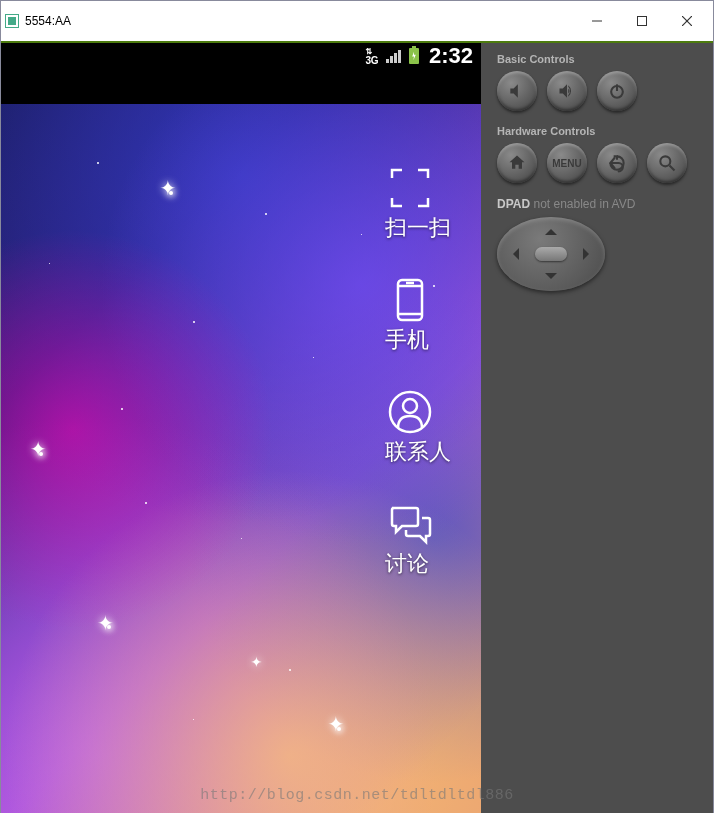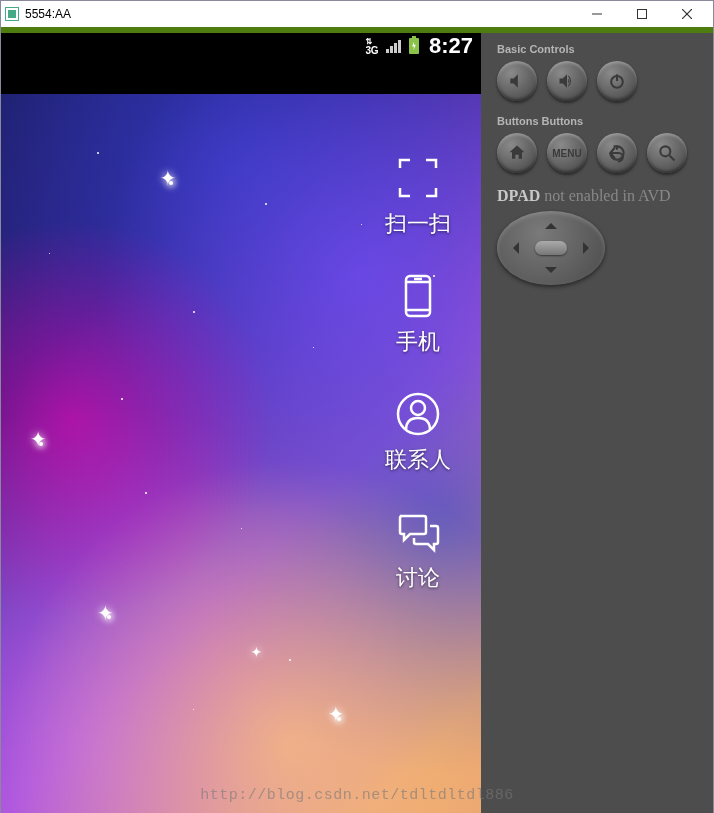--- a/index.html
+++ b/index.html
@@ -1,20 +1,20 @@
 <!DOCTYPE html>
 <html><head>
   <meta charset="utf-8">
   <style>
     * { margin: 0; padding: 0; box-sizing: border-box; }
     body { font-family: "Segoe UI", Arial, sans-serif; background: #fff; width: 714px; height: 813px; overflow: hidden; position: relative; }
     
     .window { width: 714px; height: 813px; border: 1px solid #888a9c; position: relative; }
     
-    .titlebar { height: 32px; background: #fff; display: flex; align-items: center; padding: 10px 4px; border-bottom: 6px solid #4d7c0f; }
+    .titlebar { height: 42px; background: #fff; display: flex; align-items: center; padding: 10px 4px; border-bottom: 2px solid #4d7c0f; }
     .titlebar-icon { width: 14px; height: 14px; border: 1px solid #4a8; background: #fff; margin-right: 6px; display: inline-block; position: relative; }
     .titlebar-icon::after { content:""; position:absolute; inset:2px; background:#4a8; }
     .titlebar-text { font-size: 12px; color: #000; flex: 1; }
     .window-controls { display: flex; }
     .wctrl { width: 45px; height: 24px; display: flex; align-items: center; justify-content: center; cursor: pointer; }
     .wctrl svg { width: 10px; height: 10px; }
     
     .content { display: flex; height: calc(100% - 26px); }
     
     .emulator-screen { width: 480px; height: 100%; background: #000; position: relative; overflow: hidden; }
@@ -45,21 +45,21 @@
         radial-gradient(circle at 90% 60%, rgba(60,80,200,0.7), transparent 40%),
         linear-gradient(135deg, #1a1a5a 0%, #2d1f7a 25%, #6b3bb0 45%, #a050c8 60%, #e8a070 90%);
     }
     .star { position: absolute; background: #fff; border-radius: 50%; }
     .star.s1 { width: 2px; height: 2px; }
     .star.s2 { width: 1px; height: 1px; }
     .star.big { width: 4px; height: 4px; box-shadow: 0 0 6px 2px rgba(255,255,255,0.8); }
     .cross { position: absolute; color: #fff; font-size: 20px; text-shadow: 0 0 8px #fff; }
     
     .menu-items { position: absolute; right: 30px; top: 120px; display: flex; flex-direction: column; gap: 32px; z-index: 2; }
-    .menu-item { display: flex; flex-direction: column; align-items: center; gap: 6px; cursor: pointer; }
+    .menu-item { display: flex; flex-direction: column; align-items: flex-start; gap: 0; cursor: pointer; }
     .menu-icon { width: 50px; height: 50px; display: flex; align-items: center; justify-content: center; }
     .menu-icon svg { width: 48px; height: 48px; }
     .menu-label { color: #fff; font-size: 22px; text-shadow: 0 1px 3px rgba(0,0,0,0.6); }
     .menu-label.dim { color: rgba(255,255,255,0.55); }
     
     .side-panel { flex: 1; background: #4d4d4d; padding: 10px 16px; color: #aaa; }
     .panel-section-title { font-size: 11px; color: #b5b5b5; margin-bottom: 6px; font-weight: bold; }
     .btn-row { display: flex; gap: 10px; margin-bottom: 14px; }
     .round-btn {
       width: 40px; height: 40px; border-radius: 50%;
@@ -71,21 +71,21 @@
     .round-btn svg { width: 20px; height: 20px; }
     
     .dpad-wrap { width: 108px; height: 74px; background: radial-gradient(circle at 40% 30%, #7a7a7a, #4a4a4a); border-radius: 50%/50%; position: relative; margin-bottom: 12px; box-shadow: inset 0 2px 4px rgba(255,255,255,0.2), 0 2px 4px rgba(0,0,0,0.5); display:flex; align-items:center; justify-content:center; }
     .dpad-center { width: 32px; height: 14px; background: linear-gradient(#aaa,#777); border-radius: 7px; box-shadow: 0 1px 2px rgba(0,0,0,0.5); }
     .dpad-arrow { position: absolute; width: 0; height: 0; border: 6px solid transparent; }
     .dpad-arrow.up { top: 6px; left: 50%; margin-left:-6px; border-bottom-color: #333; }
     .dpad-arrow.down { bottom: 6px; left: 50%; margin-left:-6px; border-top-color: #333; }
     .dpad-arrow.left { left: 10px; top: 50%; margin-top:-6px; border-right-color: #333; }
     .dpad-arrow.right { right: 10px; top: 50%; margin-top:-6px; border-left-color: #333; }
     
-    .panel-note { font-size: 16px; color: #999; font-family: Liberation Serif, serif; }
+    .panel-note { font-size: 12px; color: #999; }
     .panel-note .small { color: #888; }
     .panel-note strong { color: #c8c8c8; font-weight: bold; }
     
     .watermark { position: absolute; bottom: 8px; right: 0; left:0; text-align:center; font-size: 15px; color: rgba(120,120,120,0.6); font-family: "Courier New", monospace; z-index: 100; letter-spacing: 0.5px; }
   </style>
 </head>
 <body>
 
 <div class="window">
 
@@ -122,21 +122,21 @@
             <span></span>
             <span></span>
             <span></span>
             <span></span>
           </span>
         <span class="battery">
           <svg viewBox="0 0 10 16">
               <path d="M5 1 L2 9 L5 9 L4 15 L8 6 L5 6 Z" fill="#fff"></path>
             </svg>
         </span>
-        <span class="time">8:27</span>
+        <span class="time">2:32</span>
       </div>
 
 
       <div class="galaxy-bg">
         <div class="star s1" style="top:8%;left:20%"></div>
         <div class="star s1" style="top:15%;left:55%"></div>
         <div class="star s2" style="top:22%;left:10%"></div>
         <div class="star s1" style="top:30%;left:40%"></div>
         <div class="star s2" style="top:35%;left:65%"></div>
         <div class="star big" style="top:12%;left:35%"></div>
@@ -220,21 +220,21 @@
             </svg>
         </div>
         <div class="round-btn">
           <svg viewBox="0 0 24 24" fill="none" stroke="#3a3a3a" stroke-width="2.5">
               <circle cx="12" cy="13" r="7"></circle>
               <line x1="12" y1="4" x2="12" y2="12"></line>
             </svg>
         </div>
       </div>
 
-      <div class="panel-section-title">Buttons Buttons</div>
+      <div class="panel-section-title">Hardware Controls</div>
       <div class="btn-row">
         <div class="round-btn">
           <svg viewBox="0 0 24 24" fill="#3a3a3a">
               <path d="M12 3l9 8h-3v8h-4v-5h-4v5H6v-8H3z"></path>
             </svg>
         </div>
         <div class="round-btn">
           <span>MENU</span>
         </div>
         <div class="round-btn">

